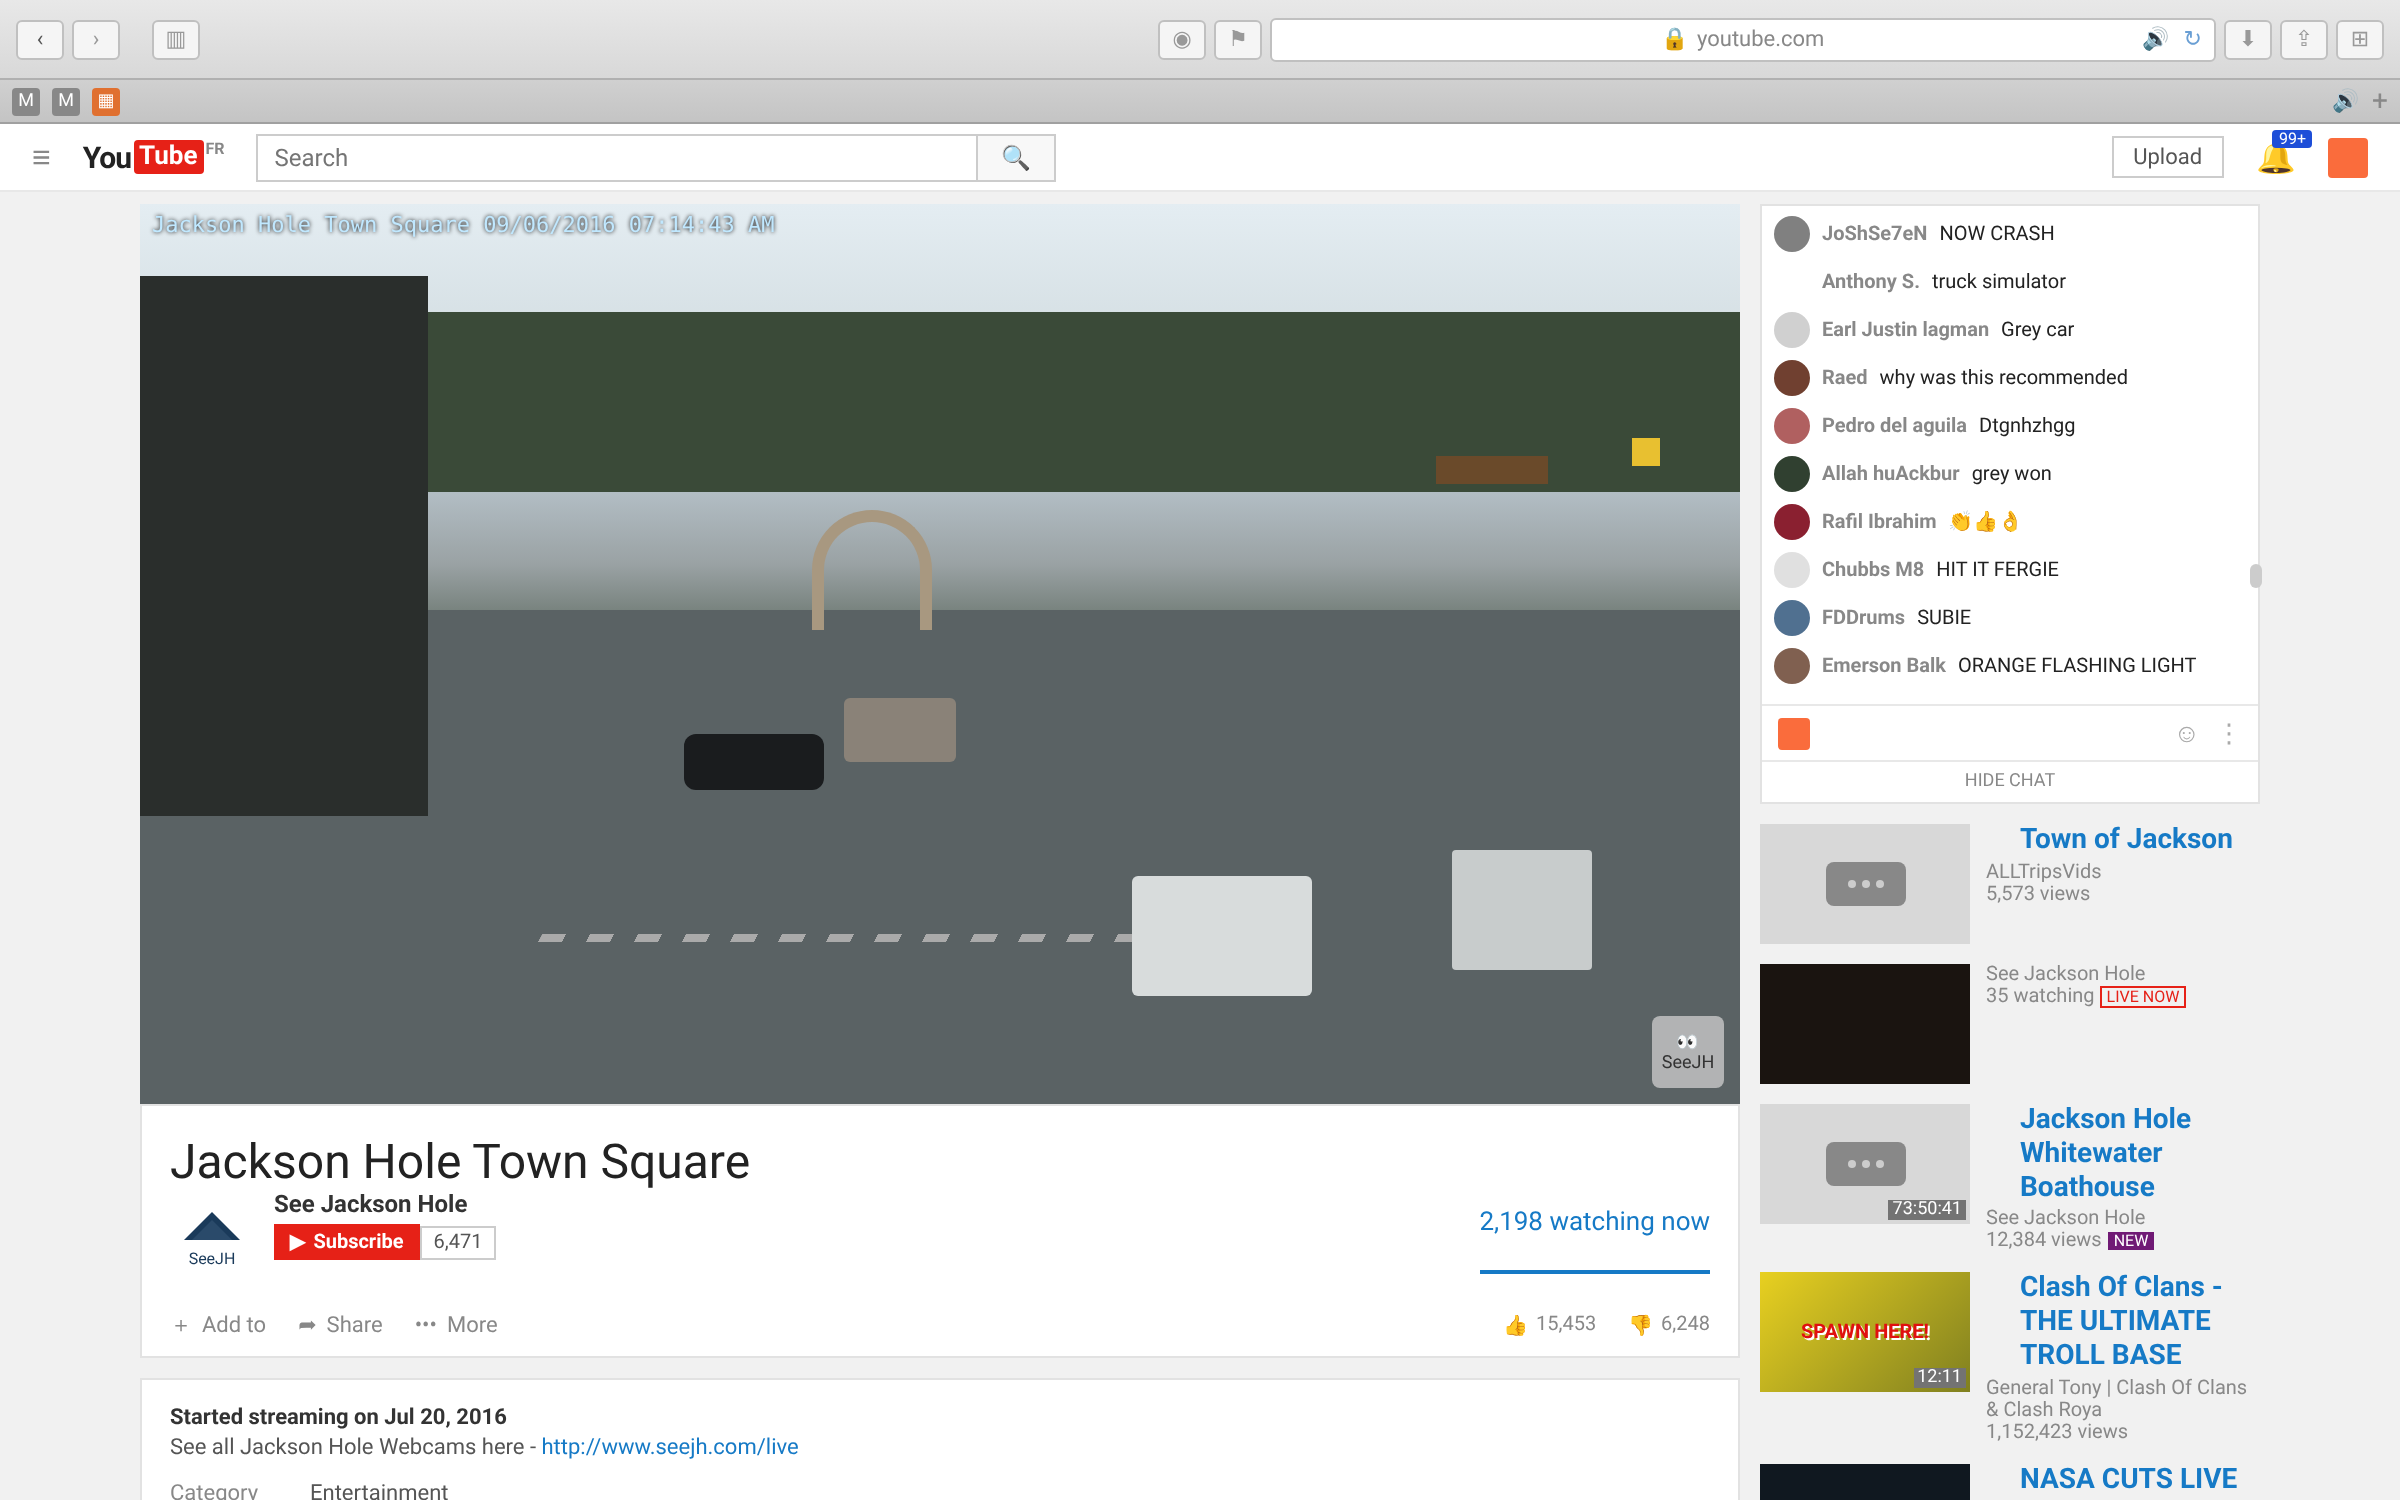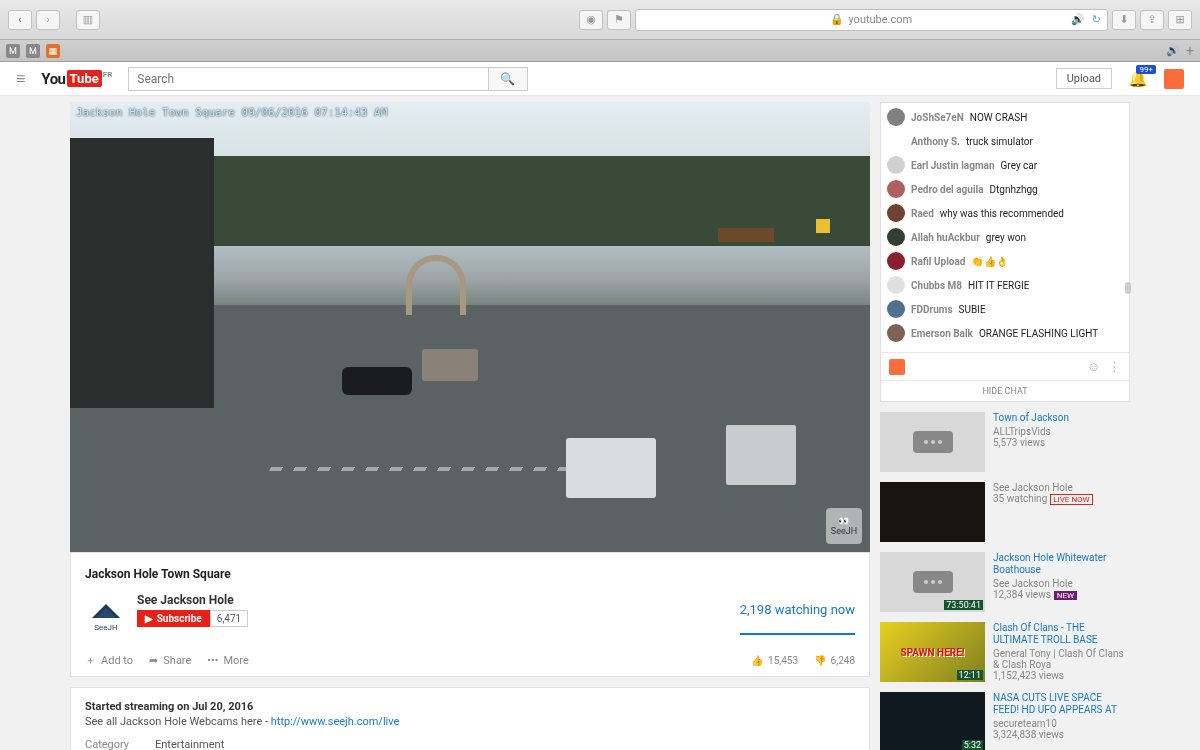--- a/index.html
+++ b/index.html
@@ -54,21 +54,21 @@
 .truck2 { position:absolute; bottom:15%; left:82%; width:70px; height:60px; background:#c8cccc; border-radius:2px; }
 .car1 { position:absolute; bottom:35%; left:34%; width:70px; height:28px; background:#1a1c1e; border-radius:6px; }
 .suv1 { position:absolute; bottom:38%; left:44%; width:56px; height:32px; background:#8a8278; border-radius:3px; }
 .crosswalk { position:absolute; bottom:18%; left:25%; width:40%; height:4px; background:repeating-linear-gradient(90deg,#aaa 0,#aaa 12px,transparent 12px,transparent 24px); transform:skewX(-30deg);}
 .arch { position:absolute; top:34%; left:42%; width:60px; height:60px; border:6px solid #a89880; border-bottom:none; border-radius:30px 30px 0 0; }
 .sign1 { position:absolute; top:28%; right:12%; width:56px; height:14px; background:#6a4a2a; }
 .sign2 { position:absolute; top:26%; right:5%; width:14px; height:14px; background:#e8c030; }
 
 
 .below-video { background: #fff; padding: 14px 14px 8px; border: 1px solid #e2e2e2; margin-top: 0; }
-.video-title { font-size: 12px; font-weight: 700; color: #222; margin-bottom: 12px; }
+.video-title { font-size: 24px; font-weight: 400; color: #222; margin-bottom: 0; }
 .channel-row { display: flex; align-items: flex-start; gap: 10px; }
 .channel-avatar { width: 42px; height: 42px; display:flex;flex-direction:column;align-items:center;justify-content:center;font-size:8px;color:#1a3a5a; }
 .channel-avatar svg { width:36px; height:26px; }
 .channel-info { flex: 1; }
 .channel-name { font-size: 12px; font-weight: bold; color: #333; margin-bottom: 3px; }
 .subscribe-row { display: flex; align-items: center; }
 .subscribe-btn { background: #e62117; color: #fff; font-size: 10px; font-weight: bold; padding: 3px 8px; display: flex; align-items: center; gap: 4px; cursor: pointer; }
 .sub-count { border: 1px solid #ccc; font-size: 10px; padding: 2px 6px; color: #555; }
 .watching-now { color: #167ac6; font-size: 13px; border-bottom: 2px solid #167ac6; padding-bottom: 16px; }
 .action-row { display: flex; align-items: center; gap: 16px; margin-top: 14px; font-size: 11px; color: #888; padding-top: 4px; }
@@ -98,23 +98,23 @@
 .chat-more { font-size: 13px; color: #aaa; cursor: pointer; }
 .hide-chat { text-align: center; font-size: 9px; color: #888; text-transform: uppercase; padding: 5px; border-top: 1px solid #e8e8e8; cursor: pointer; }
 .chat-scroll { width:6px; background:#ccc; position:absolute; right:-2px; top:60%; height:12px; border-radius:3px;}
 
 
 .related-list { margin-top: 10px; }
 .related-item { display: flex; gap: 8px; margin-bottom: 10px; cursor: pointer; }
 .related-thumb { width: 105px; height: 60px; background: #d8d8d8; position: relative; display:flex;align-items:center;justify-content:center; }
 .thumb-dots { width:40px; height:22px; background:#888; border-radius:4px; display:flex;align-items:center;justify-content:center;gap:3px;}
 .thumb-dots span{width:4px;height:4px;background:#ccc;border-radius:50%;}
-.related-duration { position: absolute; bottom: 2px; right: 2px; background: #14532d; color: #fff; font-size: 9px; padding: 0 2px; }
+.related-duration { position: absolute; bottom: 2px; right: 2px; background: #737373; color: #fff; font-size: 9px; padding: 0 2px; }
 .related-info { flex: 1; min-width: 0; }
-.related-title { font-size: 10px; font-weight: normal; color: #167ac6; line-height: 1.2; margin-bottom: 2px; }
+.related-title { font-size: 14px; font-weight: bold; color: #167ac6; line-height: 1.2; margin-bottom: 2px; margin-left: 17px; }
 .related-channel { font-size: 10px; color: #888; }
 .related-views { font-size: 10px; color: #888; }
 .live-now-tag { border: 1px solid #e62117; color: #e62117; font-size: 8px; padding: 0 2px; margin-left: 3px; }
 .new-tag { background:#701a75; color:#fff; font-size:8px; padding:0 3px; margin-left:3px;}
 .channel-row-top { display:flex; justify-content:space-between; align-items:flex-end; }
 </style>
 </head>
 <body>
 
 <div class="browser-chrome">
@@ -272,37 +272,37 @@
             <div class="chat-avatar" style="background: rgb(255, 255, 255);"></div>
             <span class="chat-user">Anthony S.</span>
             <span class="chat-msg">truck simulator</span>
           </div>
           <div class="chat-row">
             <div class="chat-avatar" style="background: rgb(208, 208, 208);"></div>
             <span class="chat-user">Earl Justin lagman</span>
             <span class="chat-msg">Grey car</span>
           </div>
           <div class="chat-row">
+            <div class="chat-avatar" style="background: rgb(112, 64, 48);"></div>
+            <span class="chat-user">Raed</span>
+            <span class="chat-msg">why was this recommended</span>
+          </div>
+          <div class="chat-row">
             <div class="chat-avatar" style="background: rgb(176, 96, 96);"></div>
             <span class="chat-user">Pedro del aguila</span>
             <span class="chat-msg">Dtgnhzhgg</span>
           </div>
           <div class="chat-row">
-            <div class="chat-avatar" style="background: rgb(112, 64, 48);"></div>
-            <span class="chat-user">Raed</span>
-            <span class="chat-msg">why was this recommended</span>
-          </div>
-          <div class="chat-row">
             <div class="chat-avatar" style="background: rgb(48, 64, 48);"></div>
             <span class="chat-user">Allah huAckbur</span>
             <span class="chat-msg">grey won</span>
           </div>
           <div class="chat-row">
             <div class="chat-avatar" style="background: rgb(138, 32, 48);"></div>
-            <span class="chat-user">Rafil Upload</span>
+            <span class="chat-user">Rafil Ibrahim</span>
             <span class="chat-msg">👏👍👌</span>
           </div>
           <div class="chat-row">
             <div class="chat-avatar" style="background: rgb(224, 224, 224);"></div>
             <span class="chat-user">Chubbs M8</span>
             <span class="chat-msg">HIT IT FERGIE</span>
           </div>
           <div class="chat-row">
             <div class="chat-avatar" style="background: rgb(80, 112, 144);"></div>
             <span class="chat-user">FDDrums</span>

